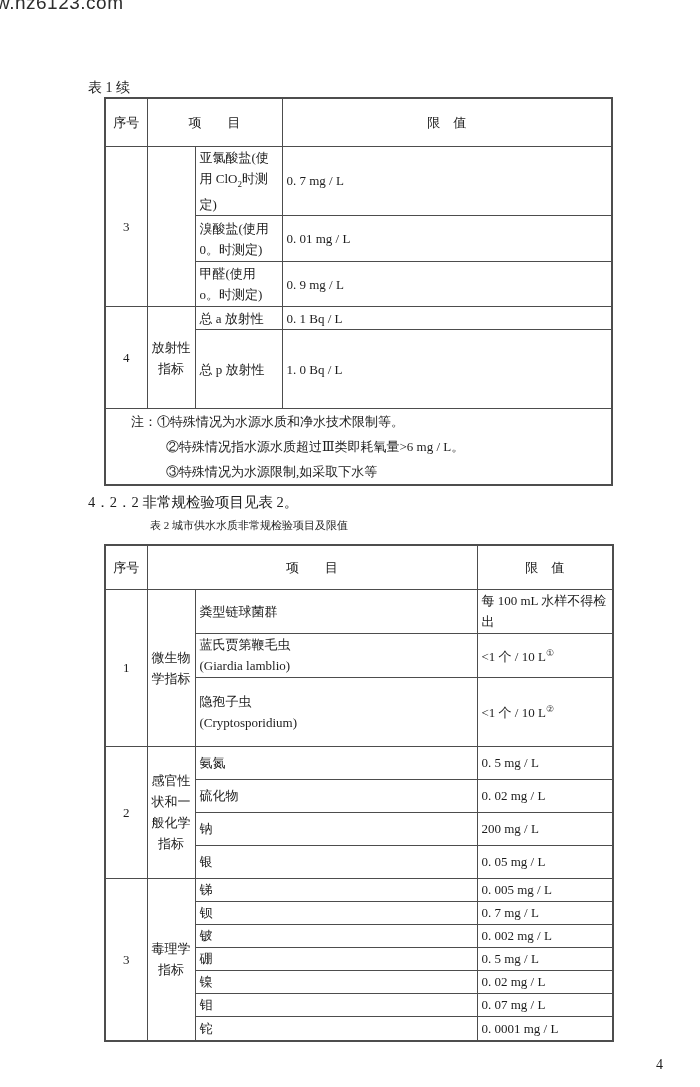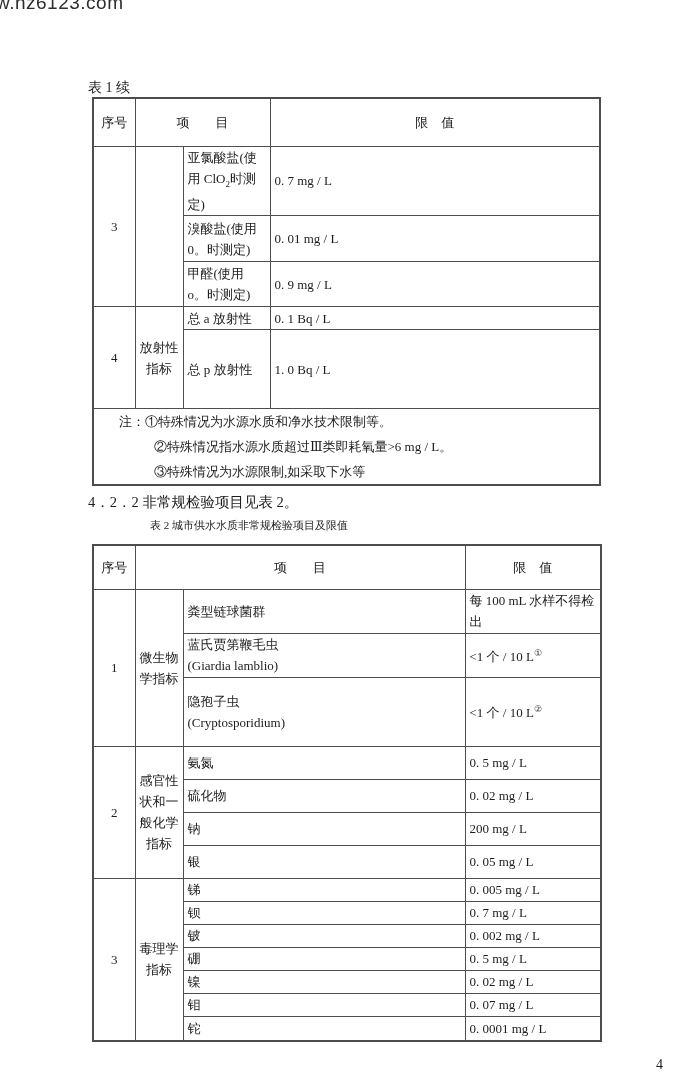--- a/index.html
+++ b/index.html
@@ -10,21 +10,21 @@
   
   .watermark{
     position:absolute;top:-8px;left:-4px;font-size:19px;letter-spacing:.5px;
     font-family:"Liberation Sans","DejaVu Sans",sans-serif;color:#2e2e2e;
   }
   .cap1{position:absolute;top:71px;left:88px;font-size:14px;margin-top:8px;}
   .sec-head{position:absolute;top:493px;left:88px;font-size:14.5px;}
   .t2-title{position:absolute;top:518px;left:150px;font-size:11px;}
   .pagenum{position:absolute;top:1057px;left:656px;font-size:14px;}
 
-  table.doc{border-collapse:collapse;table-layout:fixed;position:absolute;left:92px;
+  table.doc{border-collapse:collapse;table-layout:fixed;position:absolute;left:104px;
     font-size:13px;line-height:21px;border:2px solid #4d4d4d;}
   table.doc td{border:1px solid #4d4d4d;vertical-align:middle;padding:0 4px;
     overflow:hidden;word-break:break-all;}
   #tbl1{top:97px;width:507px;}
   #tbl2{top:544px;width:508px;}
   td.center{text-align:center;padding:0;}
   td.item{padding-left:6px;}
   td.lim1{padding-left:13px;}
   td.lim2{padding-left:10px;}
   td.topalign{vertical-align:top;padding-top:3px;margin-left:16px;}

